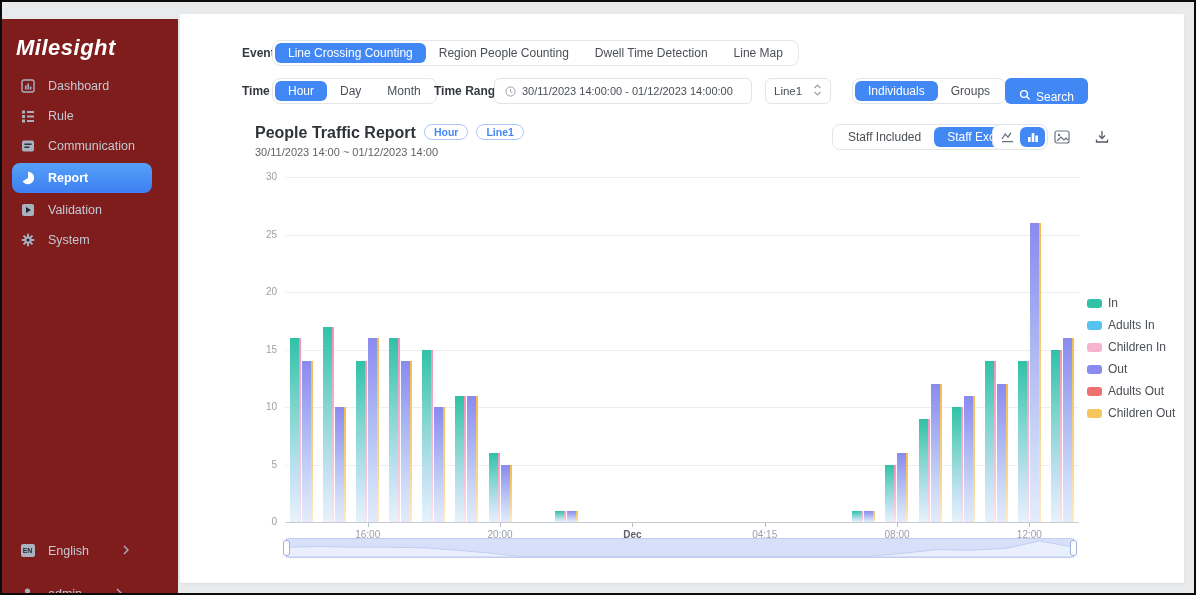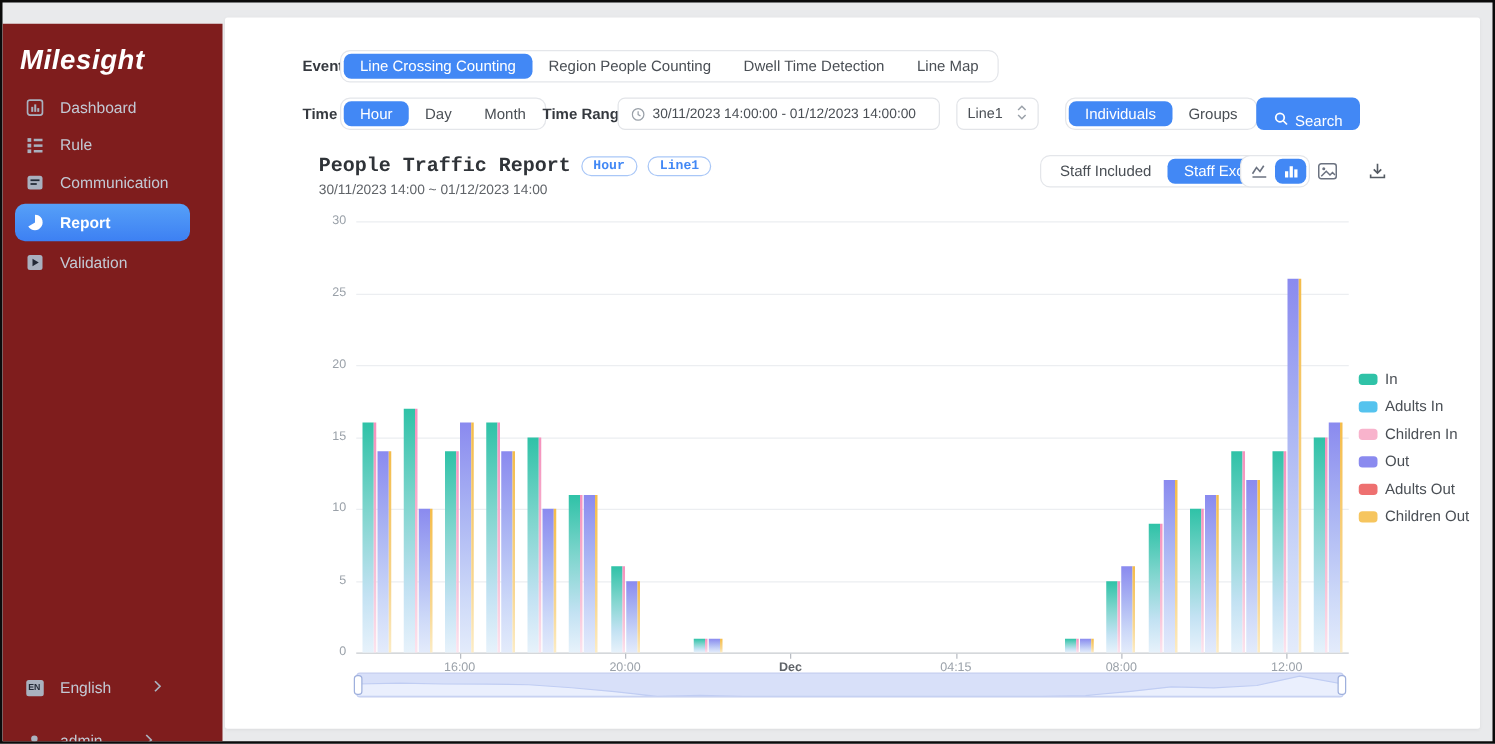--- a/index.html
+++ b/index.html
@@ -7,41 +7,41 @@
   body { font-family:"Liberation Sans", sans-serif; background:#e9eaec; position:relative; overflow:hidden; border:2px solid #0b0b0b; }
 
   
   .sidebar { position:absolute; left:0; top:0; width:176px; height:100%; background:#7f1d1d; color:#c3c9d4;margin-top:17px; }
   .logo { position:absolute; left:14px; top:16px; font-size:22px; font-style:italic; font-weight:bold; color:#ffffff; letter-spacing:.5px; }
   .menu { position:absolute; left:0; top:52px; width:100%; }
   .menu-item { display:flex; align-items:center; height:30px; padding-left:18px; font-size:12.5px; cursor:pointer; color:#c3c9d4; }
   .menu-item .mi-icon { width:15px; height:15px; margin-right:13px; display:flex; align-items:center; justify-content:center; }
   .menu-item.active { background:linear-gradient(180deg,#56a0f8,#3d80f3); border-radius:8px; margin:2px 26px 2px 10px; padding-left:8px; color:#fff; font-weight:bold; height:30px; }
   .menu-item svg { display:block; }
-  .side-foot-item { position:absolute; left:0; width:100%; display:flex; padding-left:18px; font-size:12.5px; cursor:pointer; }
+  .side-foot-item { position:absolute; left:0; width:100%; display:flex; align-items:center; padding-left:18px; font-size:12.5px; cursor:pointer; }
   .side-foot-item .mi-icon { width:15px; height:15px; margin-right:13px; display:flex; align-items:center; justify-content:center; }
   .foot-chevron { margin-left:34px; }
   .en-badge { width:14px; height:13px; background:#aab2bf; color:#222936; font-size:7px; font-weight:bold; display:flex; align-items:center; justify-content:center; border-radius:2px; }
 
   
   .card { position:absolute; left:178px; top:12px; width:1004px; height:569px; background:#ffffff; border-radius:2px; box-shadow:0 1px 3px rgba(0,0,0,.06); }
 
   .flt-label { position:absolute; font-size:12px; font-weight:bold; color:#35393f; line-height:26px; }
   .seg { position:absolute; display:inline-flex; align-items:center; border:1px solid #e4e6ea; border-radius:8px; background:#fff; padding:2px; height:26px; }
   .seg .seg-opt { font-size:12px; color:#4a4f55; padding:0 13px; height:20px; line-height:20px; border-radius:6px; cursor:pointer; white-space:nowrap; }
   .seg .seg-opt.active { background:#4288f5; color:#fff; }
 
   .range-input { position:absolute; display:flex; align-items:center; border:1px solid #e2e4e8; border-radius:6px; height:26px; padding:0 10px; font-size:11px; color:#4a4f55; background:#fff; }
   .range-input .clk { margin-right:6px; display:flex; }
 
   .spinner { position:absolute; display:flex; align-items:center; justify-content:space-between; border:1px solid #e2e4e8; border-radius:6px; height:26px; padding:0 8px; font-size:11.5px; color:#4a4f55; background:#fff; }
 
   .btn-search { position:absolute; display:flex; align-items:center; justify-content:center; gap:5px; background:#4288f5; color:#fff; font-size:12px; border-radius:6px; height:26px; padding:0 14px; cursor:pointer; }
 
-  .rpt-title { position:absolute; font-size:16px; font-weight:bold; color:#2f3338;font-family:Liberation Mono, monospace; }
+  .rpt-title { position:absolute; font-size:16px; font-weight:bold; color:#2f3338; }
   .badge { display:inline-block; font-size:10.5px; color:#4288f5; border:1px solid #a9c7f7; border-radius:10px; padding:1px 9px; margin-left:8px; vertical-align:2px; background:#fff; }
   .rpt-date { position:absolute; font-size:11px; color:#5f6368; }
 
   .icon-toggle { position:absolute; display:inline-flex; align-items:center; border:1px solid #e4e6ea; border-radius:8px; padding:2px; height:26px; background:#fff; }
   .icon-toggle .tog { width:25px; height:20px; display:flex; align-items:center; justify-content:center; border-radius:6px; cursor:pointer; }
   .icon-toggle .tog.active { background:#4288f5; }
   .plain-icon { position:absolute; width:20px; height:20px; display:flex; align-items:center; justify-content:center; cursor:pointer; }
 
   
   .plot { position:absolute; left:105px; top:164px; width:794px; height:345px; }
@@ -117,20 +117,35 @@
         <span>Report</span>
       </div>
       <div class="menu-item">
         <span class="mi-icon">
           <svg width="14" height="14" viewBox="0 0 14 14">
             <rect x="1" y="1" width="12" height="12" rx="2" fill="#a9b1bf"></rect>
             <path d="M5,4 L10,7 L5,10 Z" fill="#222936"></path>
           </svg>
         </span>
         <span>Validation</span>
+      </div>
+      <div class="menu-item">
+        <span class="mi-icon">
+          <svg width="14" height="14" viewBox="0 0 14 14">
+            <g fill="#a9b1bf">
+              <rect x="6" y="0.5" width="2" height="13" rx="1"></rect>
+              <rect x="0.5" y="6" width="13" height="2" rx="1"></rect>
+              <rect x="6" y="0.5" width="2" height="13" rx="1" transform="rotate(45 7 7)"></rect>
+              <rect x="6" y="0.5" width="2" height="13" rx="1" transform="rotate(-45 7 7)"></rect>
+              <circle cx="7" cy="7" r="3.6"></circle>
+            </g>
+            <circle cx="7" cy="7" r="1.6" fill="#222936"></circle>
+          </svg>
+        </span>
+        <span>System</span>
       </div>
     </div>
   <div class="side-foot-item" style="top:524px;">
     <span class="mi-icon">
         <span class="en-badge">EN</span>
       </span>
     <span>English</span>
     <span class="foot-chevron">
       <svg width="6" height="10" viewBox="0 0 6 10">
           <path d="M1,1 L5,5 L1,9" fill="none" stroke="#aab2bf" stroke-width="1.4"></path>

